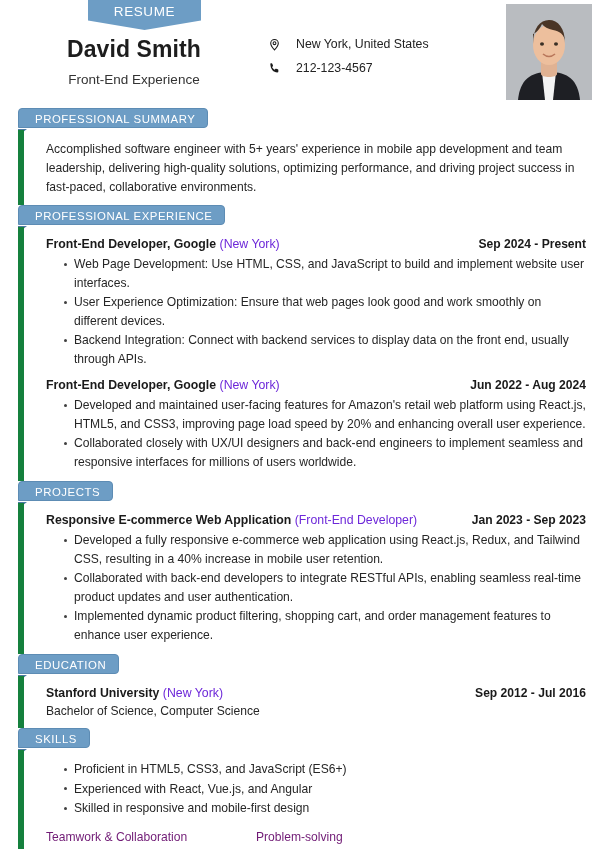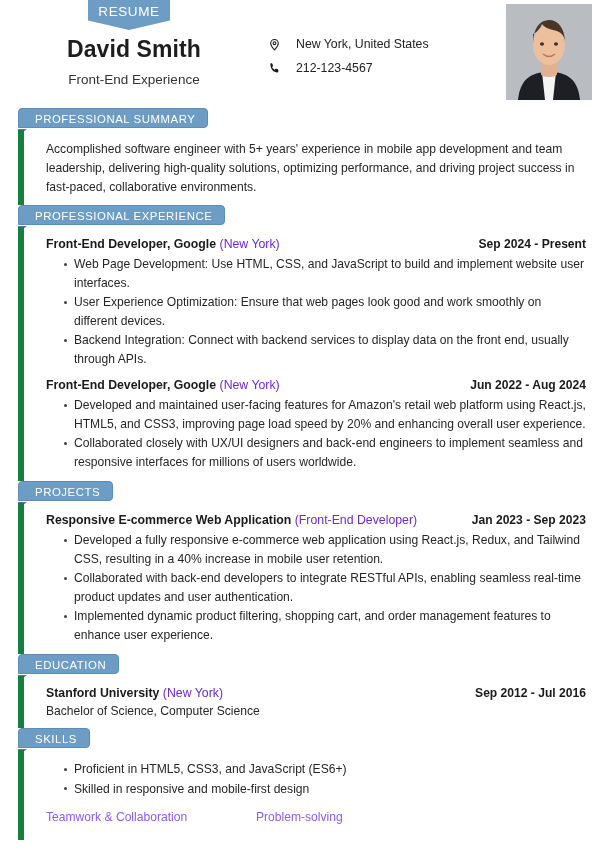--- a/index.html
+++ b/index.html
@@ -23,21 +23,21 @@
 
   
   .header {
     position: relative;
     height: 108px;
   }
   .resume-banner {
     position: absolute;
     left: 88px;
     top: 0;
-    width: 82px;
+    width: 113px;
     height: 30px;
     background: #6d9dc5;
     color: #ffffff;
     font-size: 13.5px;
     letter-spacing: 0.6px;
     text-align: center;
     line-height: 23px;
     -webkit-clip-path: polygon(0 0, 100% 0, 100% 68%, 50% 100%, 0 68%);
     clip-path: polygon(0 0, 100% 0, 100% 68%, 50% 100%, 0 68%);
   }
@@ -203,21 +203,21 @@
   .meters {
     display: flex;
     margin-top: 12px;
   }
   .meter {
     width: 175px;
     margin-right: 35px;
   }
   .meter-label {
     font-size: 12.1px;
-    color: #8b5cf6;
+    color: #701a75;
     margin-bottom: 8px;
   }
 </style>
 </head>
 <body>
 
 <div class="page">
 
   <div class="header">
 
@@ -367,20 +367,21 @@
 
   <div class="section">
     <div class="sec-head">
       <div class="sec-rule"></div>
       <span class="sec-tab">SKILLS</span>
       <span class="sec-fold"></span>
     </div>
     <div class="sec-body">
       <ul class="bullets">
         <li>Proficient in HTML5, CSS3, and JavaScript (ES6+)</li>
+        <li>Experienced with React, Vue.js, and Angular</li>
         <li>Skilled in responsive and mobile-first design</li>
       </ul>
       <div class="meters">
         <div class="meter">
           <div class="meter-label">Teamwork &amp; Collaboration</div>
 
         </div>
         <div class="meter">
           <div class="meter-label">Problem-solving</div>
 

